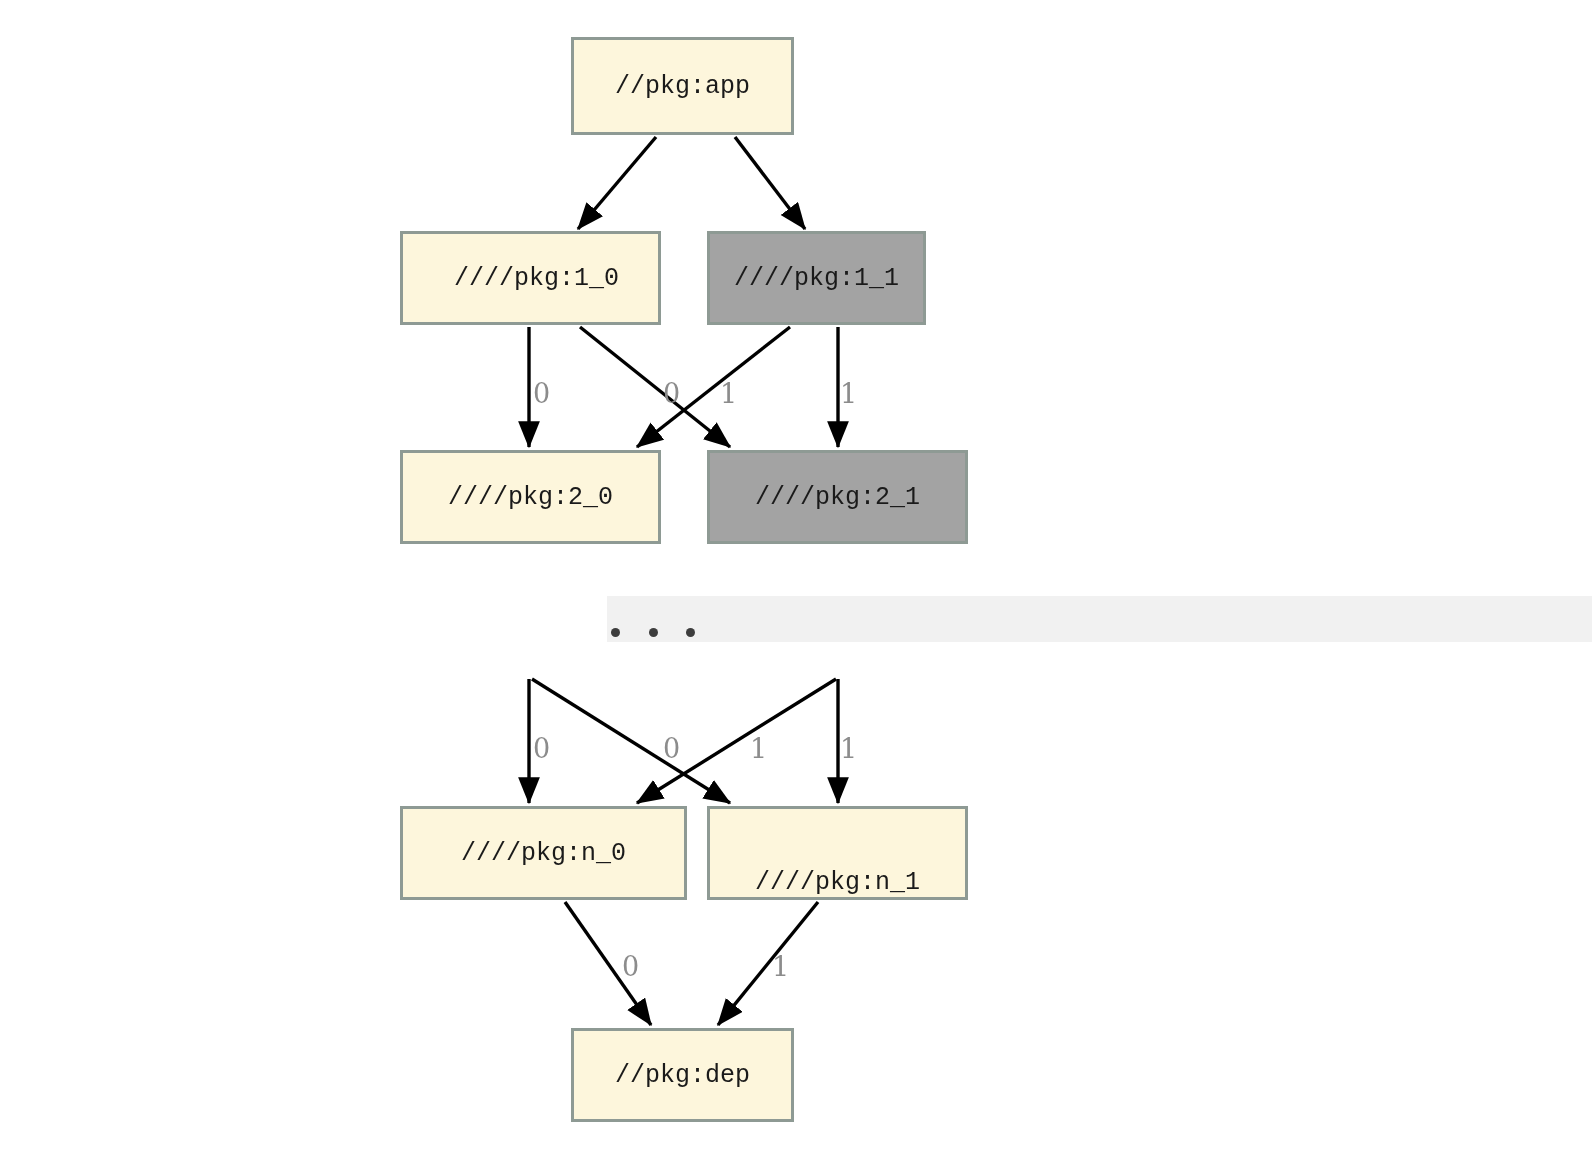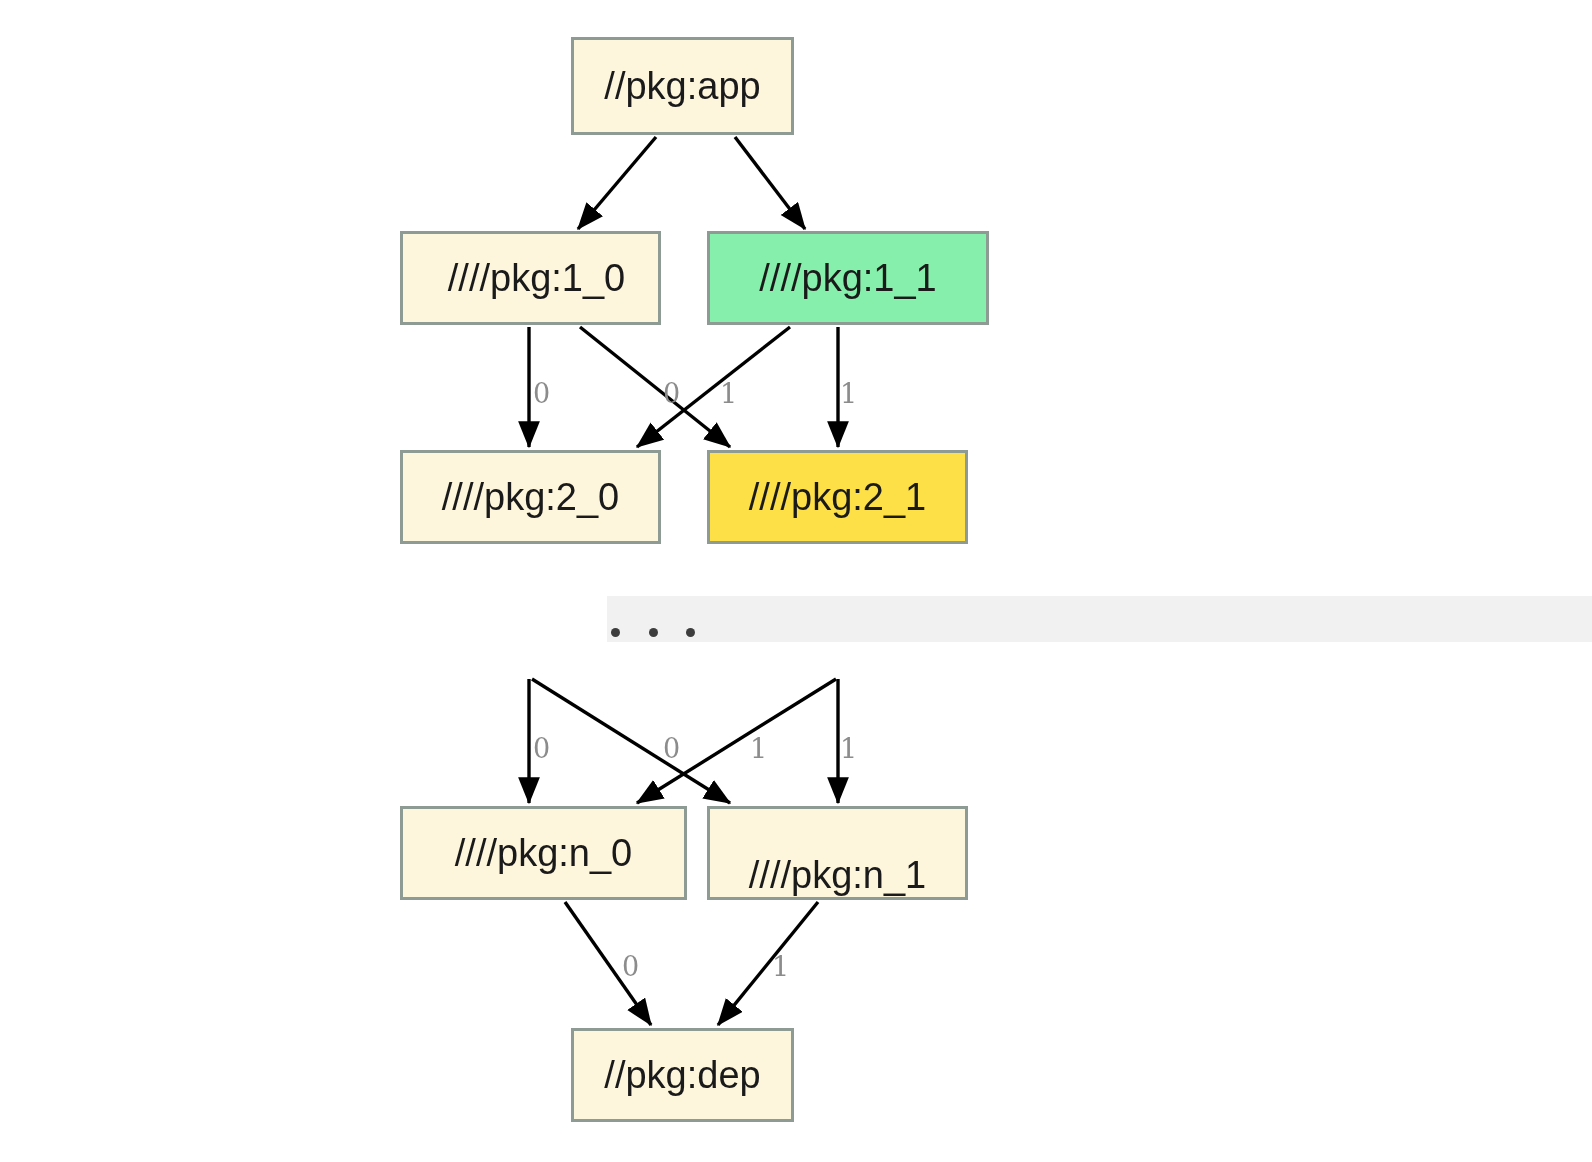--- a/index.html
+++ b/index.html
@@ -27,22 +27,22 @@
   .node-box {
     position: absolute;
     box-sizing: border-box;
     background: #fdf6dc;
     border: 3px solid #8e9a94;
     display: flex;
     align-items: center;
     justify-content: center;
   }
   .node-label {
-    font-family: Liberation Sans, sans-serif;
-    font-size: 38px;
+    font-family: Liberation Mono, monospace;
+    font-size: 25px;
     color: #1a1a1a;
     letter-spacing: 0px;
     white-space: pre;
   }
   .edge-label {
     position: absolute;
     font-family: "DejaVu Serif", serif;
     font-size: 27px;
     color: #8c8c8c;
     white-space: pre;
@@ -86,27 +86,27 @@
       </g>
   </svg>
 
   <div id="nodes-layer">
       <div class="node-box" style="left: 571px; top: 37px; width: 223px; height: 98px; background: rgb(253, 246, 220); border-color: rgb(142, 154, 148);">
         <span class="node-label">//pkg:app</span>
       </div>
       <div class="node-box" style="left: 400px; top: 231px; width: 261px; height: 94px; background: rgb(253, 246, 220); border-color: rgb(142, 154, 148); padding-left: 12px;">
         <span class="node-label">////pkg:1_0</span>
       </div>
-      <div class="node-box" style="left: 707px; top: 231px; width: 282px; height: 94px; background: #86efac; border-color: rgb(142, 154, 148);">
+      <div class="node-box" style="left: 707px; top: 231px; width: 219px; height: 94px; background: #a3a3a3; border-color: rgb(142, 154, 148);">
         <span class="node-label">////pkg:1_1</span>
       </div>
       <div class="node-box" style="left: 400px; top: 450px; width: 261px; height: 94px; background: rgb(253, 246, 220); border-color: rgb(142, 154, 148);">
         <span class="node-label">////pkg:2_0</span>
       </div>
-      <div class="node-box" style="left: 707px; top: 450px; width: 261px; height: 94px; background: #fde047; border-color: rgb(142, 154, 148);">
+      <div class="node-box" style="left: 707px; top: 450px; width: 261px; height: 94px; background: #a3a3a3; border-color: rgb(142, 154, 148);">
         <span class="node-label">////pkg:2_1</span>
       </div>
       <div class="node-box" style="left: 400px; top: 806px; width: 287px; height: 94px; background: rgb(253, 246, 220); border-color: rgb(142, 154, 148);">
         <span class="node-label">////pkg:n_0</span>
       </div>
       <div class="node-box" style="left: 707px; top: 806px; width: 261px; height: 94px; background: rgb(253, 246, 220); border-color: rgb(142, 154, 148); align-items: flex-end;">
         <span class="node-label">////pkg:n_1</span>
       </div>
       <div class="node-box" style="left: 571px; top: 1028px; width: 223px; height: 94px; background: rgb(253, 246, 220); border-color: rgb(142, 154, 148); align-items: center;">
         <span class="node-label">//pkg:dep</span>

